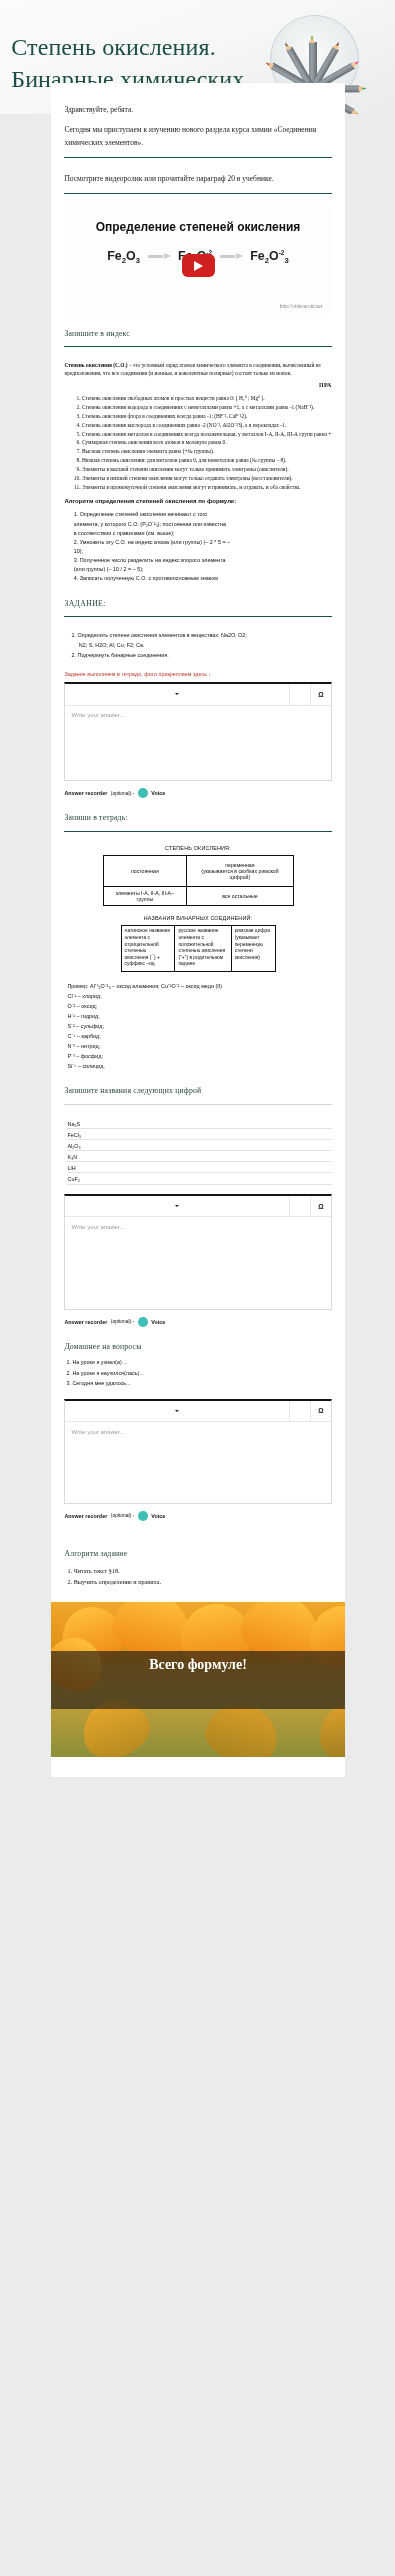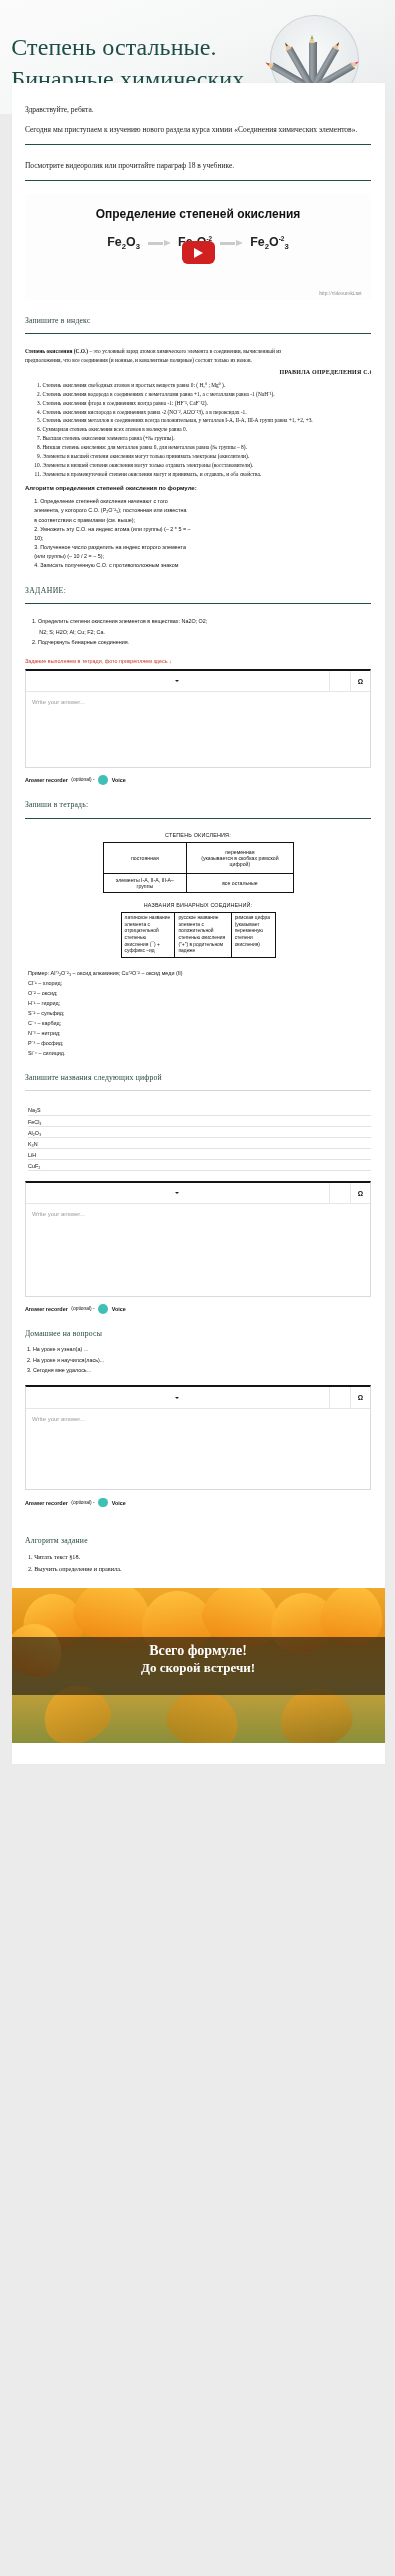--- a/index.html
+++ b/index.html
@@ -75,21 +75,21 @@
     line-height:1.32;
     color:#1d4d46;
     letter-spacing:0.1px;
     z-index:3;
   }
 
   
   .card{
     position:relative;
     margin:16px auto;
-    width:373px;
+    width:294px;
     background:#ffffff;
     box-shadow:0 0 0 0.5px rgba(0,0,0,.02);
     padding:0 0 20.6px 0;
     z-index:4;
     margin-top:-31px;
   }
   .card-inner{padding:0 13.4px;}
 
   .lead{
     font-family:"Liberation Serif", serif;
@@ -486,35 +486,35 @@
             <div class="tip" style="border-bottom-color:#c03a20;"></div>
           </div>
         <div class="pencil" style="transform:rotate(330deg);">
             <div class="body"></div>
             <div class="wood"></div>
             <div class="tip" style="border-bottom-color:#4a4a4a;"></div>
           </div>
       </div>
     </div>
     <div class="hero-title">
-      <div>Степень остальные.</div>
+      <div>Степень окисления.</div>
       <div>Бинарные химических</div>
     </div>
   </div>
 
   <div class="card">
     <div class="card-inner">
 
       <div class="lead">
         <p>Здравствуйте, ребята.</p>
         <p>Сегодня мы приступаем к изучению нового раздела курса химии «Соединения химических элементов».</p>
       </div>
       <hr class="rule-line">
 
-      <div class="para-note">Посмотрите видеоролик или прочитайте параграф 18 в учебнике.</div>
+      <div class="para-note">Посмотрите видеоролик или прочитайте параграф 20 в учебнике.</div>
       <hr class="rule-line">
 
       <div class="video-wrap">
         <div class="video-title">Определение степеней окисления</div>
         <div class="formula-row">
           <span>Fe<sub>2</sub>O<sub>3</sub></span>
           <span class="arrow-ico"><i></i><b></b></span>
           <span>Fe<sub>2</sub>O<sup>-2</sup></span>
           <span class="arrow-ico"><i></i><b></b></span>
           <span>Fe<sub>2</sub>O<sup>-2</sup><sub>3</sub></span>
@@ -709,20 +709,19 @@
       <div class="petal" style="left:191px;top:-5.2px;width:77px;height:64px;transform:rotate(16deg)"></div>
       <div class="petal" style="left:258px;top:4.1px;width:67px;height:59px;transform:rotate(-14deg)"></div>
       <div class="petal" style="left:309px;top:-3.1px;width:62px;height:61px;transform:rotate(9deg)"></div>
       <div class="petal" style="left:-5.2px;top:36px;width:57px;height:52px;transform:rotate(22deg)"></div>
       <div class="petal" style="left:31px;top:98px;width:67px;height:57px;transform:rotate(-20deg);background:linear-gradient(180deg,#e8a72a,#b98a20)"></div>
       <div class="petal" style="left:155px;top:103px;width:72px;height:57px;transform:rotate(14deg);background:linear-gradient(180deg,#d99c28,#a8831c)"></div>
       <div class="petal" style="left:268px;top:100px;width:72px;height:59px;transform:rotate(-10deg);background:linear-gradient(180deg,#e0a02a,#9a7a1e)"></div>
       <div class="fw-band"></div>
       <div class="fw-text">
         <div class="l1">Всего формуле!</div>
-        <div class="l2">До скорой встречи!</div>
       </div>
     </div>
   </div>
 
   <div class="bottom-pad"></div>
 </div>
 
 
 </body></html>

